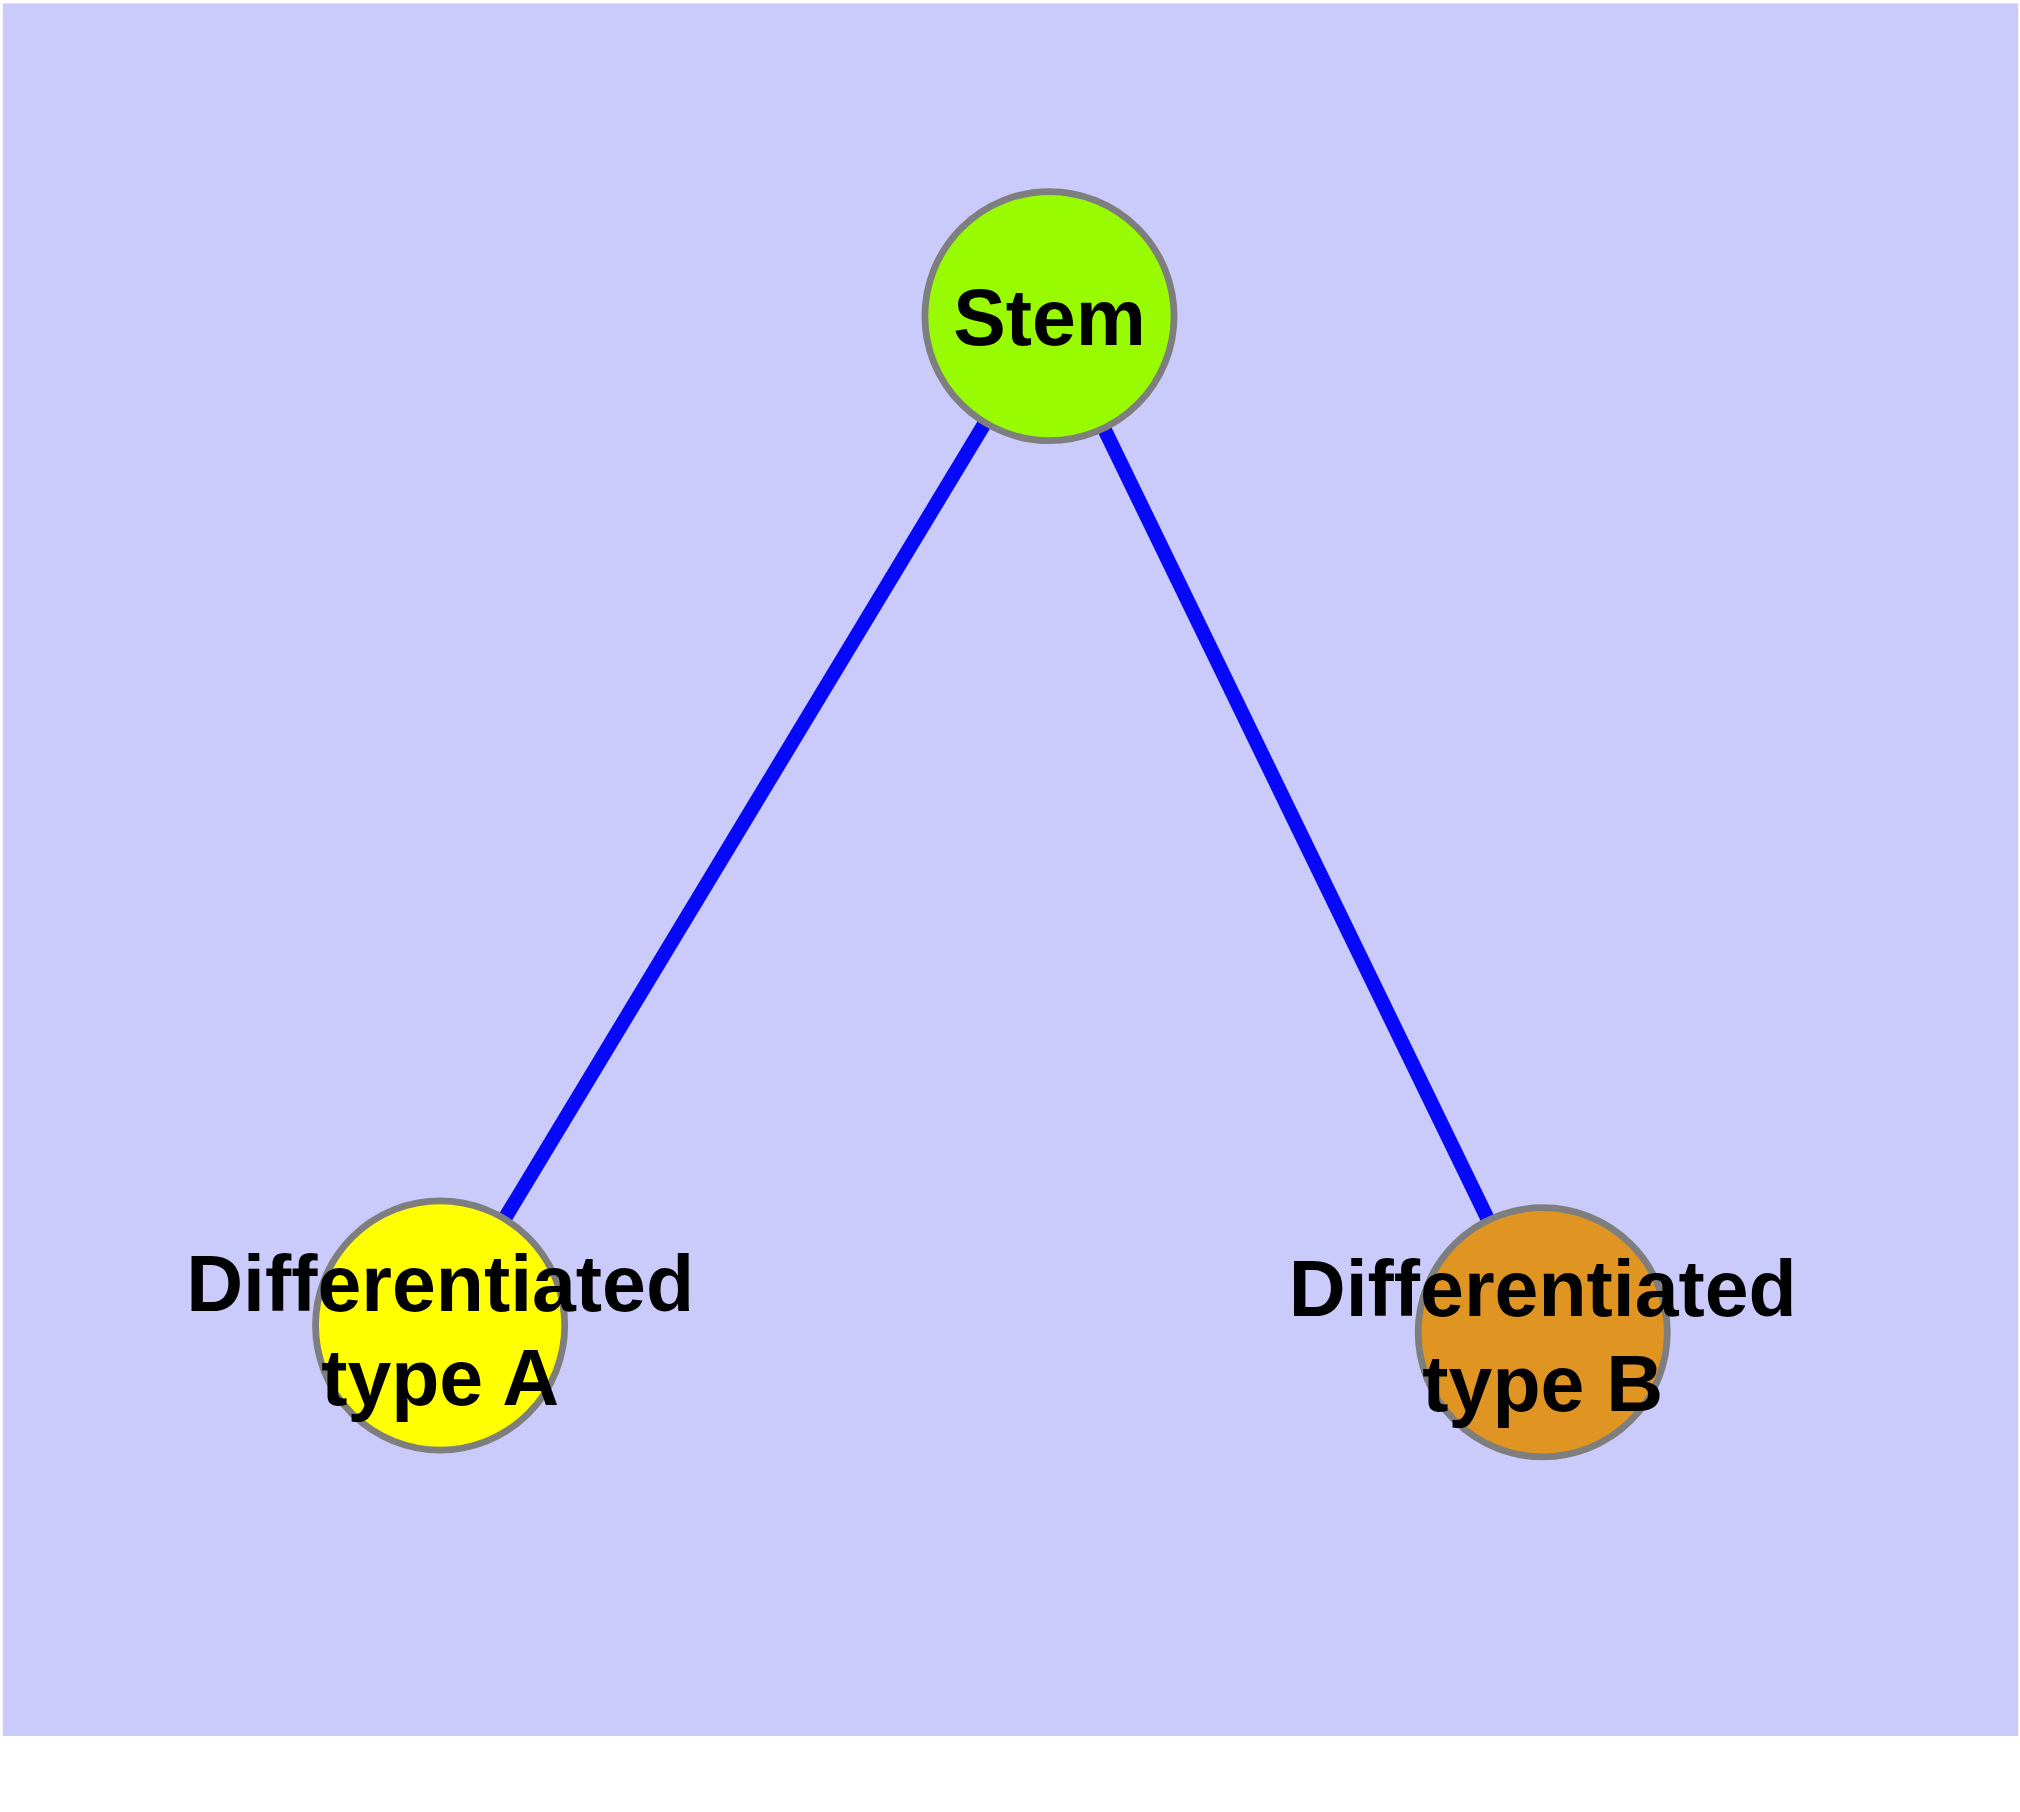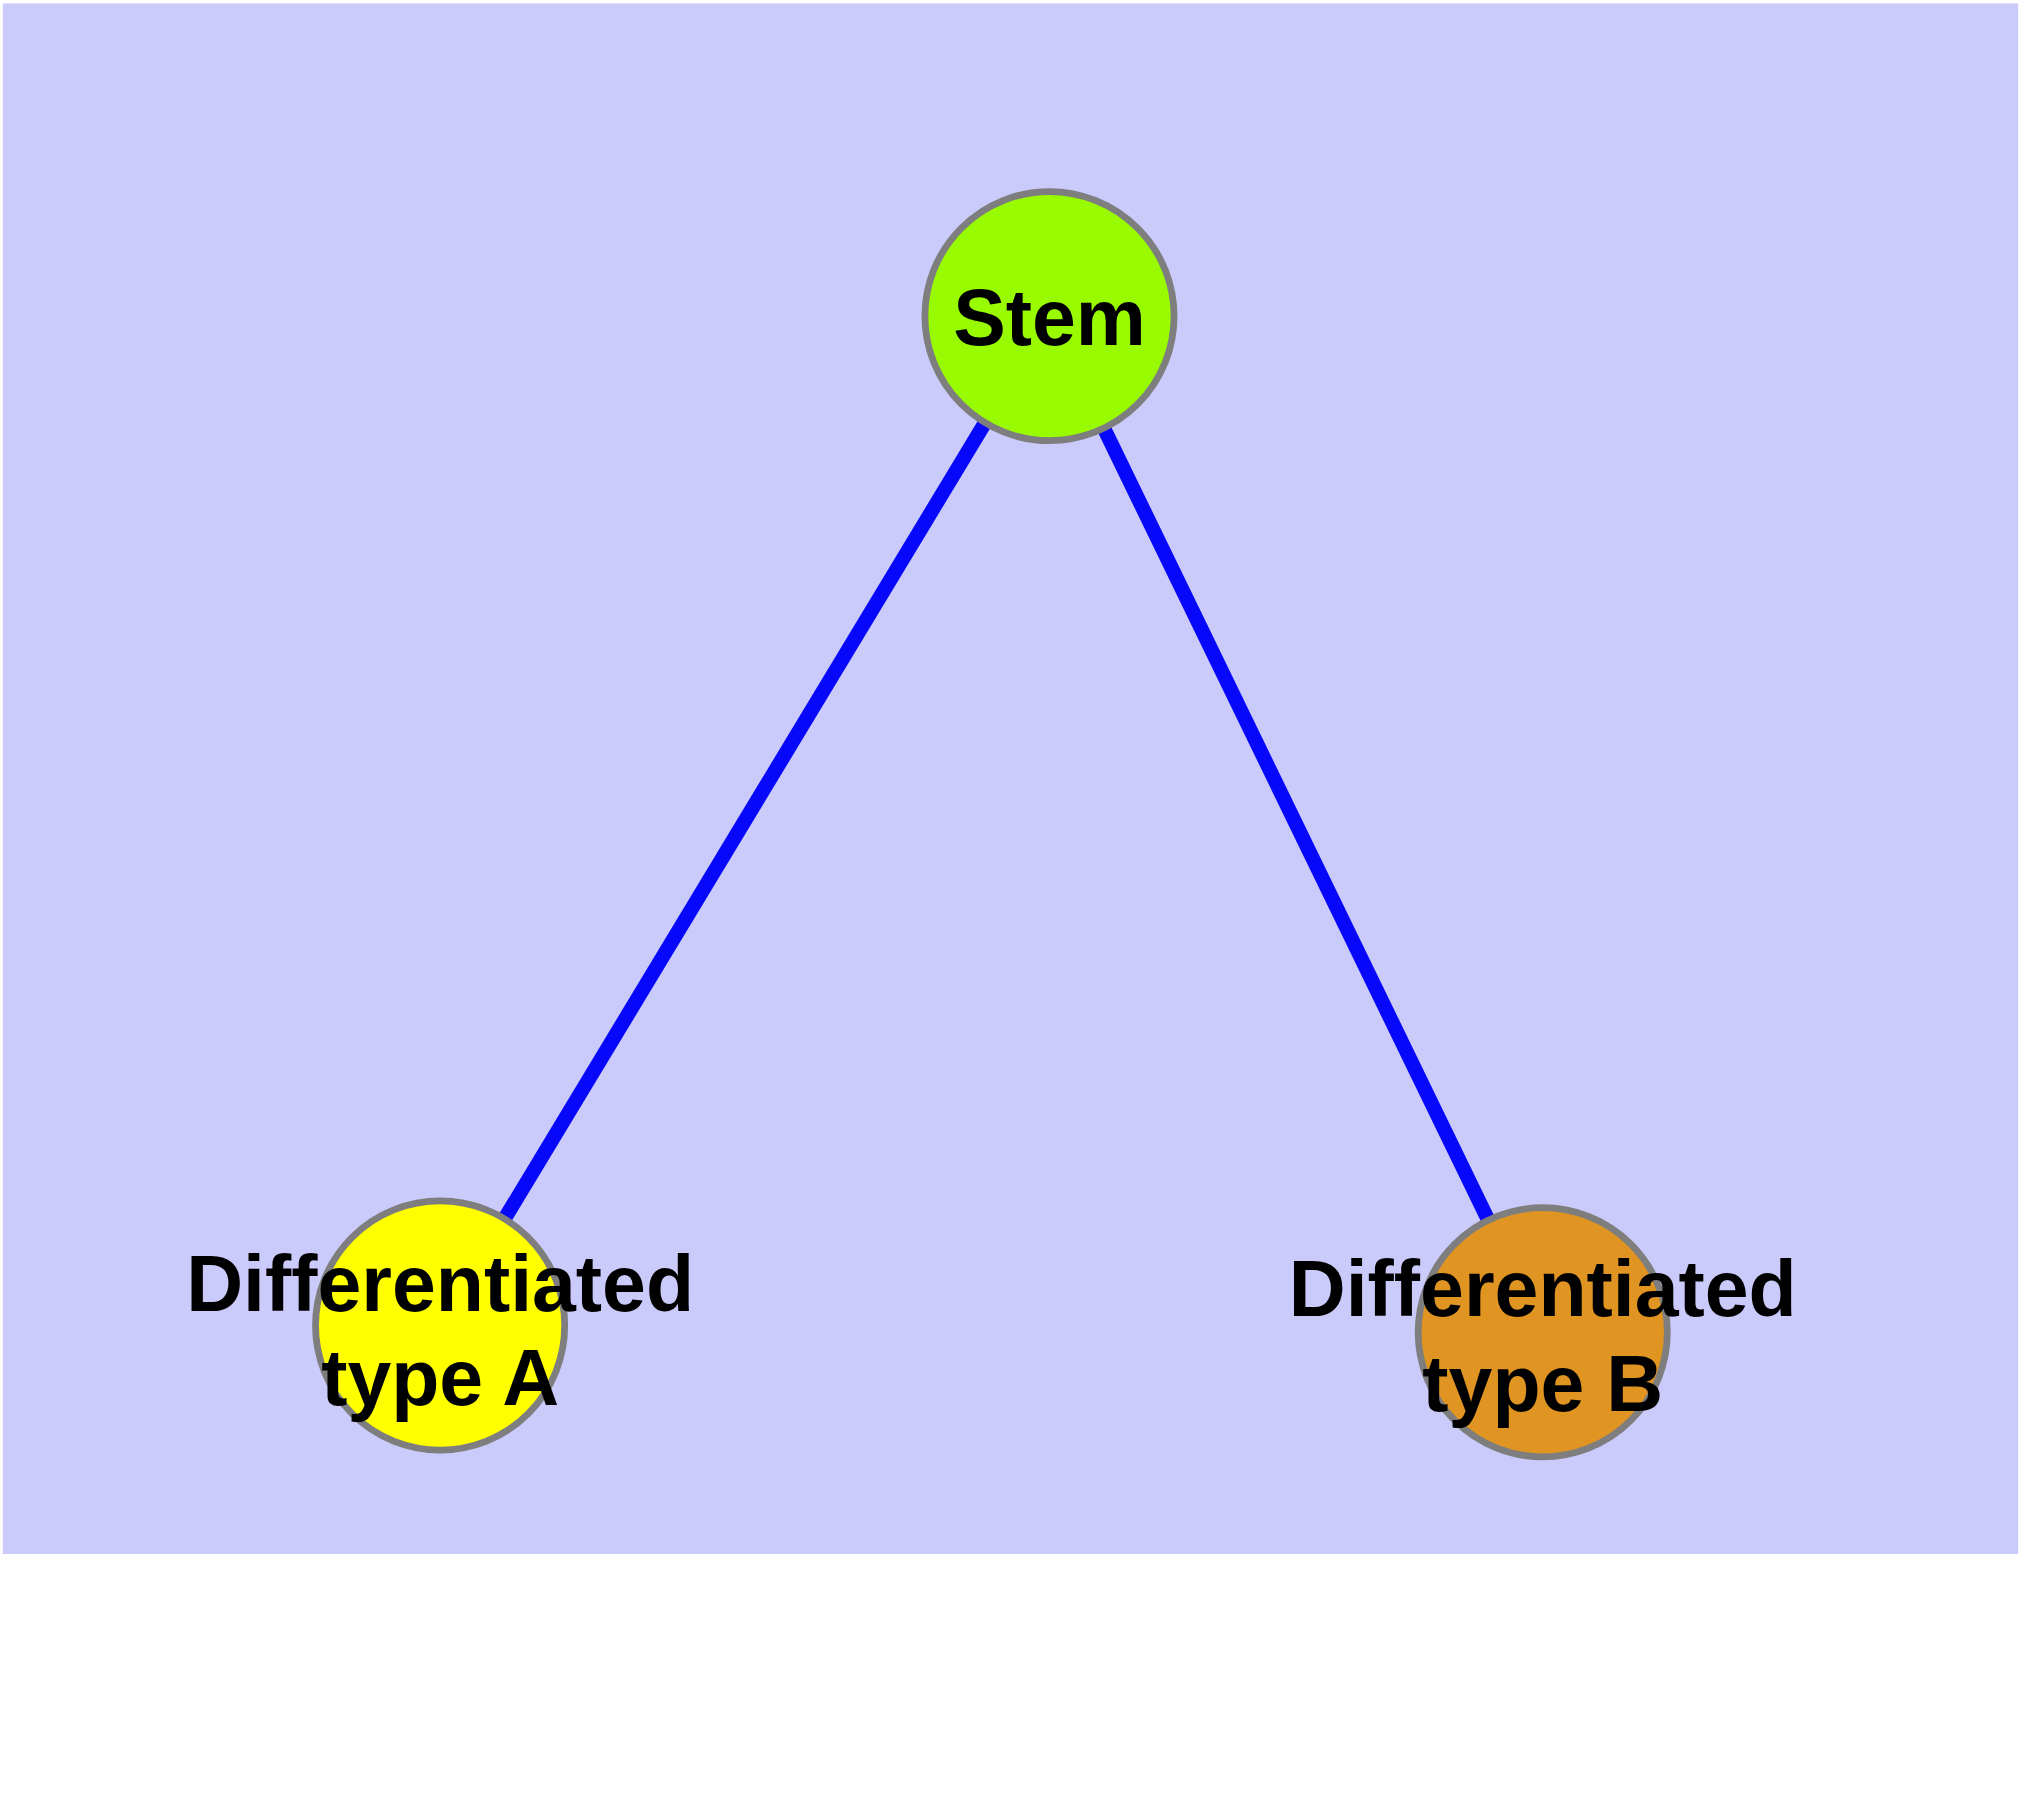--- a/index.html
+++ b/index.html
@@ -6,21 +6,21 @@
     margin: 0;
     padding: 0;
     width: 2021px;
     height: 1812px;
     background: #ffffff;
     font-family: "Liberation Sans", sans-serif;
   }
   #stage {
     position: relative;
     width: 2021px;
-    height: 1554px;
+    height: 1736px;
     overflow: hidden;
   }
   svg { display: block; }
   .edge {
     stroke-width: 17px;
     stroke-linecap: butt;
     fill: none;
   }
   .node-circle {
     stroke: #7e7e7e;

